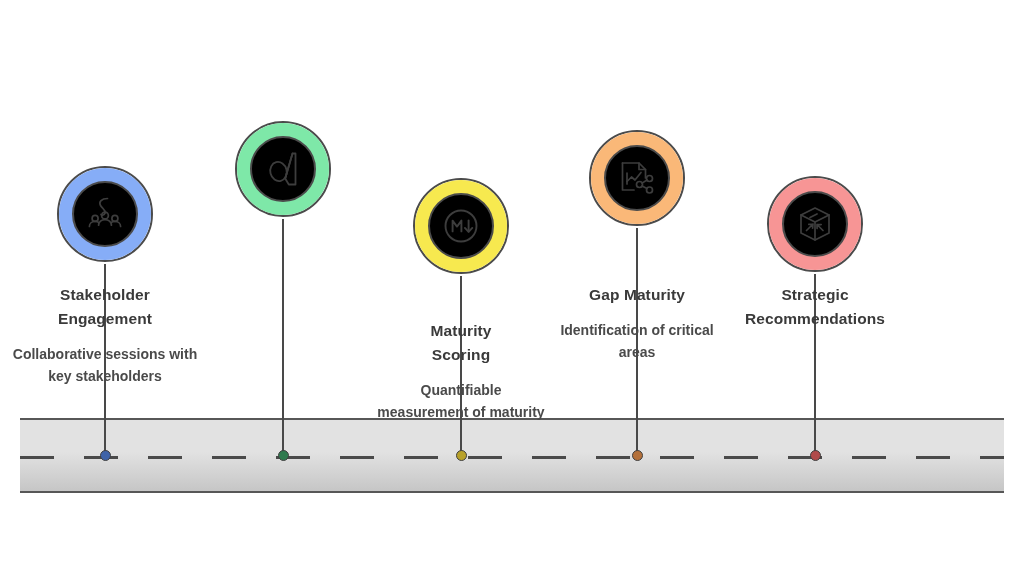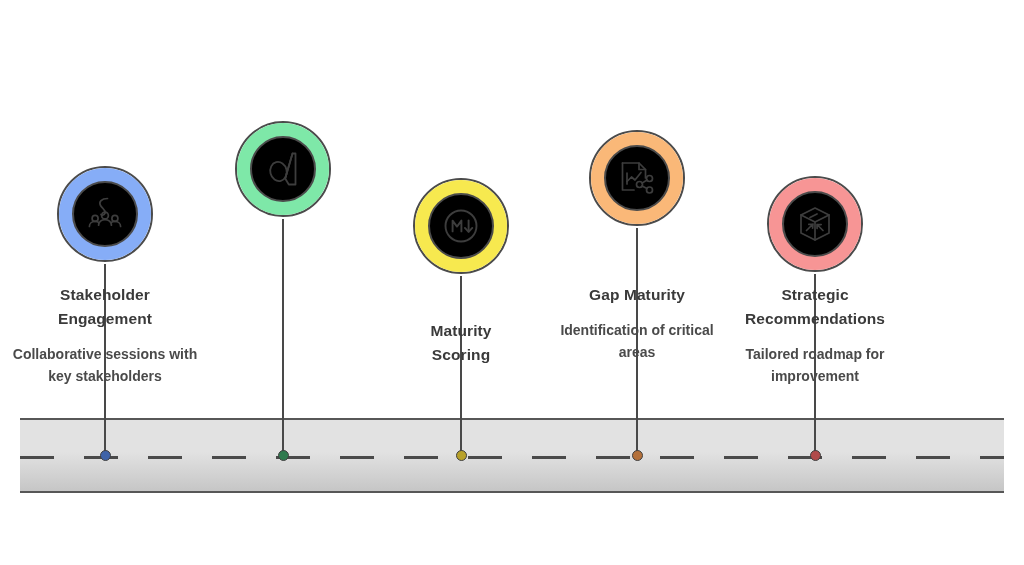--- a/index.html
+++ b/index.html
@@ -209,20 +209,21 @@
             <path d="M25.9 23.9 L29.6 27.8 L33.3 23.9"></path>
           </g>
         </svg>
       </div>
     </div>
     <div class="textblock" id="text-2" style="top: 283px; width: 175px; margin-top: 36px;">
       <div class="step-title">
         <span>Maturity</span><br>
         <span>Scoring</span>
       </div>
+      <div class="step-desc">Quantifiable measurement of maturity</div>
     </div>
   </div>
 
   <div class="pin" id="pin-3" style="left: 637px;">
     <div class="stem" id="stem-3" style="top: 228px; height: 228px;"></div>
     <div class="marker-dot" id="dot-3" style="top: 450px; background: rgb(180, 112, 58);"></div>
     <div class="badge" id="badge-3" style="top: 130px;">
       <div class="ring-outer"></div>
       <div class="ring-fill" id="fill-3" style="background: rgb(250, 184, 120);"></div>
       <div class="core">
@@ -267,17 +268,16 @@
             <path d="M17 15.5 L24 12"></path>
           </g>
         </svg>
       </div>
     </div>
     <div class="textblock" id="text-4" style="top: 283px; width: 200px;">
       <div class="step-title">
         <span>Strategic</span><br>
         <span>Recommendations</span>
       </div>
-      <div class="step-desc">Tailored roadmap for improvement</div>
     </div>
   </div>
 
 </div>
 
 </body></html>

